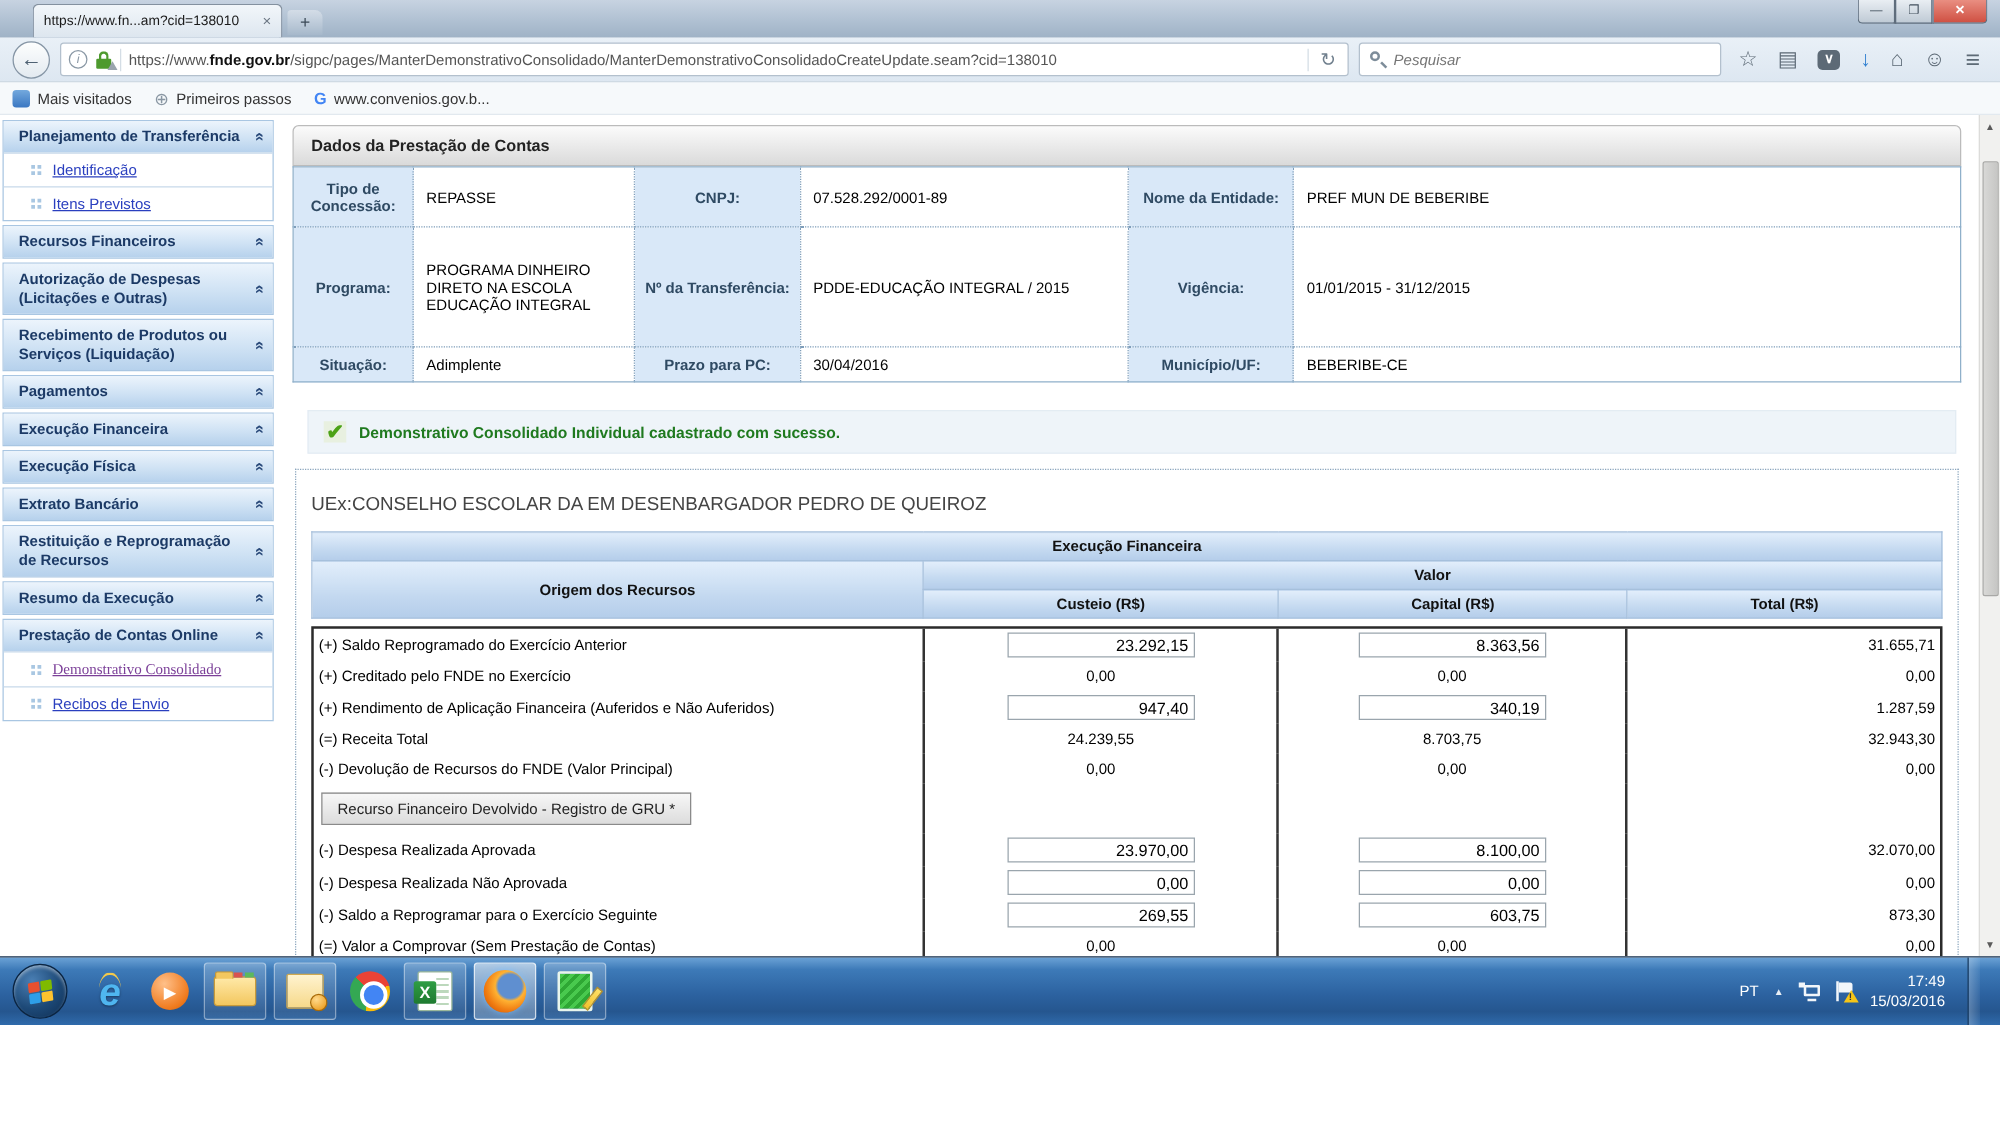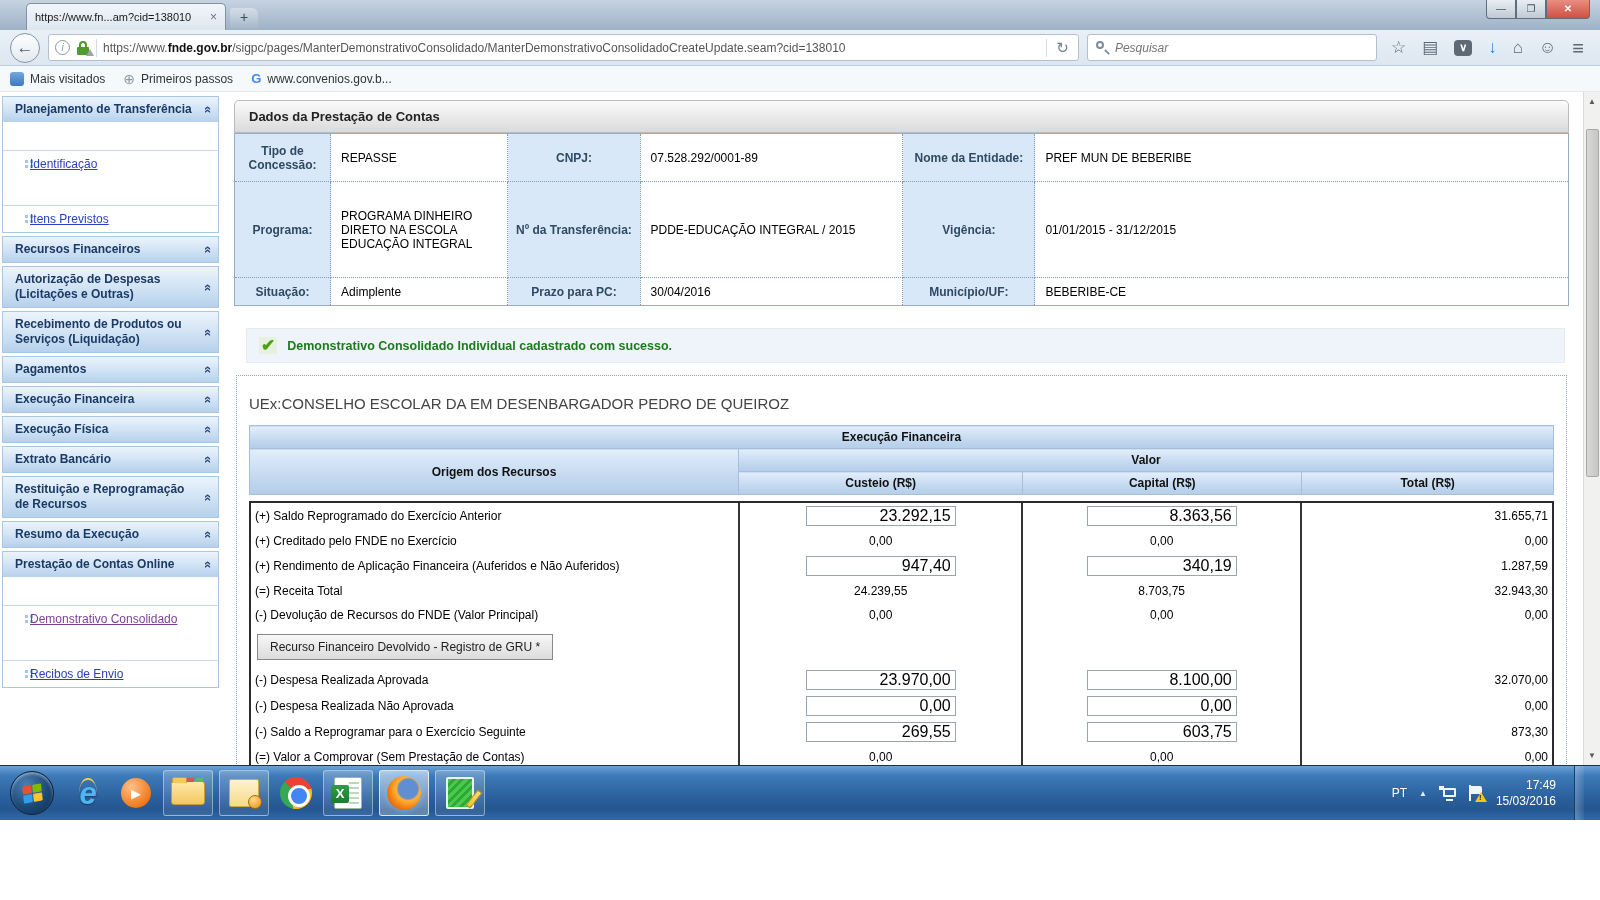--- a/index.html
+++ b/index.html
@@ -50,24 +50,24 @@
 
   
   .content { flex:1; display:flex; background:#fff; overflow:hidden; }
 
   
   .sidebar { width:222px; flex:none; padding:4px 3px 0 2px; }
   .side-sec { border:1px solid #a9c6e2; margin-bottom:3px; background:#fff; }
   .side-head { background:linear-gradient(180deg,#ecf4fc 0%,#cfe2f4 55%,#b6d1ec 100%); padding:5px 6px 5px 12px; display:flex; align-items:center; justify-content:space-between; }
   .side-head-label { font-size:12px; font-weight:bold; color:#1c3a66; line-height:1.25; }
   .collapse-ic { color:#2a4a7a; font-size:13px; font-weight:bold; display:inline-block; transform:rotate(90deg); flex:none; margin-left:4px; }
-  .side-link { display:flex; align-items:center; gap:2px; padding:6px 6px 6px 22px; border-top:1px solid #c8d9ea;margin-top:28px; }
+  .side-link { display:flex; align-items:center; gap:14px; padding:6px 6px 6px 22px; border-top:1px solid #c8d9ea; }
   .dots { width:3px; height:3px; background:#a9c7e2; box-shadow:5px 0 #a9c7e2, 0 5px #a9c7e2, 5px 5px #a9c7e2; margin-bottom:5px; flex:none; }
   .side-link a { font-size:12px; color:#2a3fbf; text-decoration:underline; }
-  .side-link a.visited { color:#7b3f98; }
+  .side-link a.visited { color:#7b3f98;font-family:Liberation Serif, serif; }
 
   
   .main { flex:1; padding:8px 14px 0 12px; overflow:hidden; }
   .panel-head { background:linear-gradient(180deg,#fbfbfb,#dadada); border:1px solid #bbb; border-radius:5px 5px 0 0; padding:8px 14px; font-size:13px; font-weight:bold; color:#222; }
 
   table.info { width:100%; border-collapse:collapse; border:1px solid #8fb0ca; }
   table.info td { border:1px dotted #7e9db9; font-size:12px; vertical-align:middle; }
   td.ilabel { background:#d9e8f8; color:#2f4a63; font-weight:bold; text-align:center; padding:4px 6px; }
   td.ivalue { background:#fff; color:#000; padding:4px 10px; }
   tr.ir1 { height:48px; } tr.ir2 { height:96px; } tr.ir3 { height:28px; }
@@ -83,21 +83,21 @@
   .fin-wrap { margin-top:13px; }
   table.fin-head { width:100%; border-collapse:collapse; }
   table.fin-head th { background:linear-gradient(180deg,#e2eefb 0%,#c4d9f0 60%,#b4cdea 100%); border:1px solid #a6c0dc; font-size:12px; font-weight:bold; color:#111; text-align:center; padding:4px 2px; }
   .fin-body { border:2px solid #2b2b2b; margin-top:6px; }
   table.finb { width:100%; border-collapse:collapse; }
   table.finb td { font-size:12px; color:#000; padding:3px 4px; height:24px; vertical-align:middle; }
   table.finb td.sep { border-left:2px solid #333; }
   td.flabel { text-align:left; padding-left:5px; }
   td.fcenter { text-align:center; }
   td.ftotal { text-align:right; padding-right:8px; }
-  .fnum { width:150px; height:20px; border:1px solid #9aa5ad; font-size:16px; text-align:right; padding:1px 4px; font-family:"Liberation Sans", sans-serif; color:#000; background:#fff; }
+  .fnum { width:150px; height:20px; border:1px solid #9aa5ad; font-size:13px; text-align:right; padding:1px 4px; font-family:"Liberation Sans", sans-serif; color:#000; background:#fff; }
   .gru-btn { font-family:"Liberation Sans", sans-serif; font-size:12px; color:#222; background:linear-gradient(180deg,#f7f7f7,#dcdcdc); border:1px solid #8a8a8a; padding:5px 12px; margin:4px 0 4px 2px; }
   .footnote { margin-top:28px; font-size:12px; color:#8b5cf6; padding-left:2px; }
 
   
   .scrollbar { width:17px; flex:none; background:#f1f1ef; border-left:1px solid #dcdcda; display:flex; flex-direction:column; align-items:center; }
   .sb-arrow { font-size:8px; color:#5a5a5a; padding:5px 0; }
   .sb-thumb { width:13px; height:348px; margin-top:18px; background:linear-gradient(90deg,#d8d8d6,#c6c6c4); border:1px solid #a8a8a6; border-radius:2px; }
   .sb-spacer { flex:1; }
 
   

